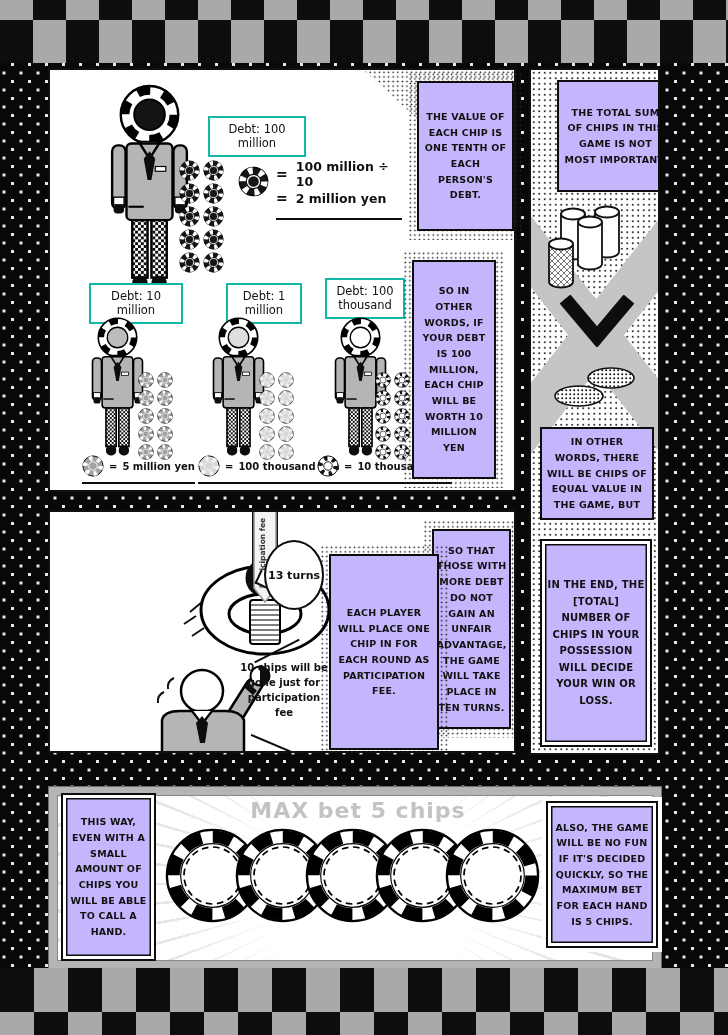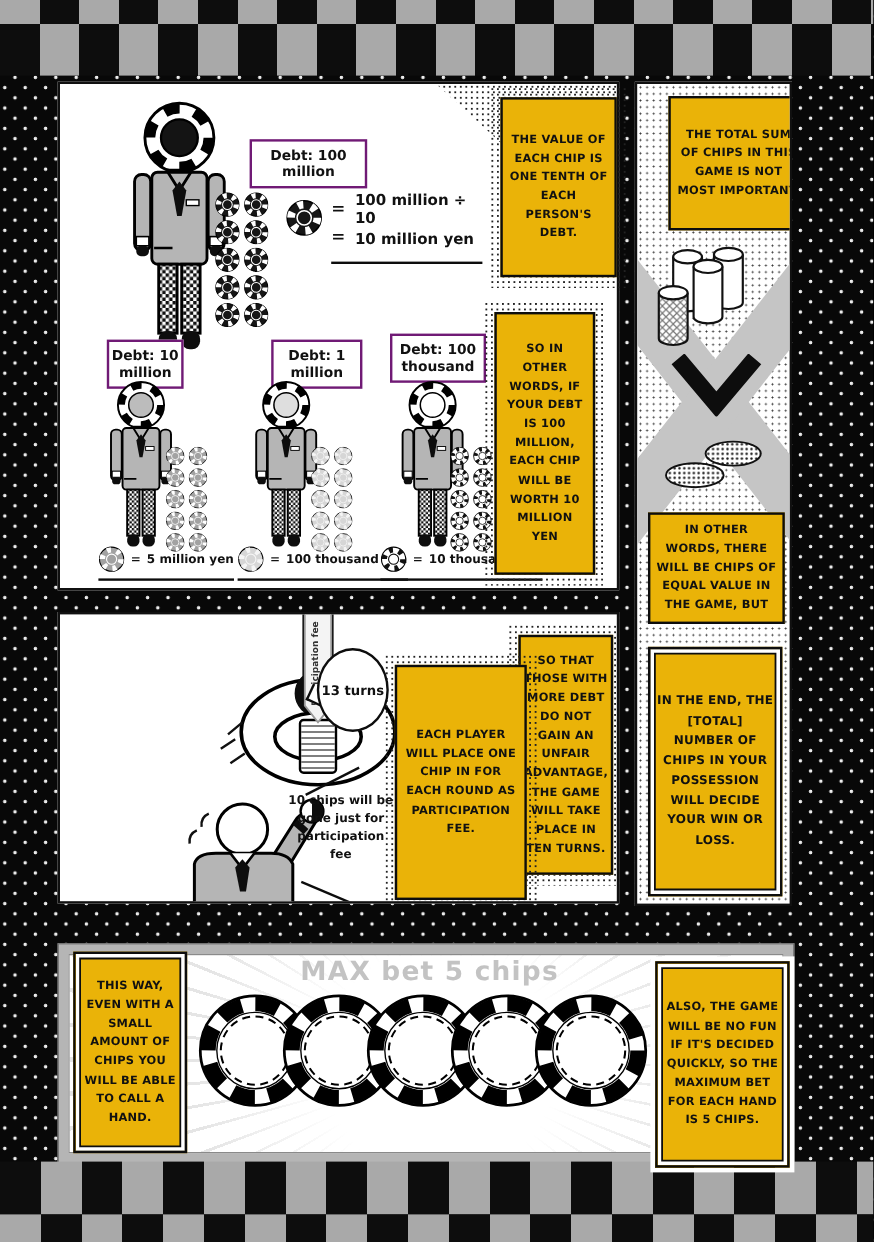--- a/index.html
+++ b/index.html
@@ -26,28 +26,28 @@
   .p3in{position:absolute;inset:8px;background:#fff;border:1px solid #8a8a8a;overflow:hidden;
     background-image:
       radial-gradient(circle at 52% 55%, #fff 0 30%, rgba(255,255,255,0) 64%),
       repeating-conic-gradient(from 0deg at 52% 55%, rgba(0,0,0,0.10) 0deg .7deg, rgba(0,0,0,0) .7deg 5.3deg);}
   .matwrap{position:absolute;}
   .mat{position:absolute;inset:-9px;background-image:radial-gradient(#222 .8px,transparent 1px);background-size:4.6px 4.6px;}
   .corner-dots{position:absolute;right:0;top:0;width:215px;height:245px;
     clip-path:polygon(30% 0,100% 0,100% 56%);
     background-image:radial-gradient(#222 .8px,transparent 1px);background-size:4.6px 4.6px;}
   
-  .cap{position:relative;width:100%;height:100%;background:#eab308;border:2px solid #0d0d0d;box-sizing:border-box;
+  .cap{position:relative;width:100%;height:100%;background:#c4b5fd;border:2px solid #0d0d0d;box-sizing:border-box;
     display:flex;align-items:center;justify-content:center;text-align:center;
     font-weight:bold;font-size:9.5px;line-height:1.65;letter-spacing:.2px;color:#111;padding:18px 5px;}
   .cap-double{box-shadow:inset 0 0 0 3px #fff, inset 0 0 0 4.5px #0d0d0d;}
   .capC{font-size:10px;}
   
-  .debt-label{position:absolute;background:#fff;border:2px solid #701a75;box-sizing:border-box;
-    font-weight:bold;font-size:11.5px;text-align:center;padding:4px 2px;line-height:1.25;color:#111;}
+  .debt-label{position:absolute;background:#fff;border:2px solid #14b8a6;box-sizing:border-box;
+    font-weight:normal;font-size:11.5px;text-align:center;padding:4px 2px;line-height:1.25;color:#111;}
   .eqblock{position:absolute;border-bottom:2px solid #0d0d0d;padding-bottom:8px;}
   .eqrow{display:flex;align-items:center;gap:8px;font-weight:bold;font-size:12.5px;color:#111;height:24px;}
   .eqeq{font-size:14px;}
   .valrow{position:absolute;display:flex;align-items:center;gap:5px;border-bottom:2px solid #0d0d0d;
     padding-bottom:5px;font-weight:bold;font-size:10px;color:#111;white-space:nowrap;}
   .valrow .chip-svg{width:22px;height:22px;flex:0 0 auto;}
   
   .chip-grid{position:absolute;display:grid;grid-template-columns:repeat(2,auto);gap:2px 3px;}
   .grid-main .chip-svg{width:21px;height:21px;}
   .grid-sub .chip-svg{width:16px;height:16px;}
@@ -179,25 +179,25 @@
     <svg class="chip-svg chips-dark" style="position:absolute;left:188px;top:96px;width:31px;height:31px" viewBox="0 0 24 24">
         <use href="#sym-chip"></use>
       </svg>
     <div class="eqblock" style="left:226px;top:92px;width:126px">
       <div class="eqrow">
           <span class="eqeq">=</span>
         <span>100 million ÷ 10</span>
         </div>
       <div class="eqrow">
           <span class="eqeq">=</span>
-        <span>10 million yen</span>
+        <span>2 million yen</span>
         </div>
     </div>
 
-    <div class="debt-label" style="left:39px;top:213px;width:64px">Debt: 10 million</div>
+    <div class="debt-label" style="left:39px;top:213px;width:94px">Debt: 10 million</div>
     <svg class="person-svg person-g1" style="left:29px;top:247px;width:77px;height:141px" viewBox="0 0 120 220">
         <use href="#sym-person"></use>
       </svg>
     <div class="chip-grid grid-sub chips-gray" style="left:88px;top:302px">
         <svg class="chip-svg" viewBox="0 0 24 24">
           <use href="#sym-chip"></use>
         </svg>
         <svg class="chip-svg" viewBox="0 0 24 24">
           <use href="#sym-chip"></use>
         </svg>
@@ -438,21 +438,21 @@
             <use href="#sym-bigchip"></use>
           </svg>
           <svg class="chip-svg" viewBox="0 0 100 100">
             <use href="#sym-bigchip"></use>
           </svg>
         </div>
     </div>
     <div class="matwrap" style="left:12px;top:6px;width:95px;height:168px;z-index:3">
       <div class="cap cap-double">THIS WAY, EVEN WITH A SMALL AMOUNT OF CHIPS YOU WILL BE ABLE TO CALL A HAND.</div>
     </div>
-    <div class="matwrap" style="left:497px;top:14px;width:112px;height:172px;z-index:3;box-shadow:0 0 0 4px #fff">
+    <div class="matwrap" style="left:497px;top:14px;width:112px;height:147px;z-index:3;box-shadow:0 0 0 4px #fff">
       <div class="cap cap-double">ALSO, THE GAME WILL BE NO FUN IF IT'S DECIDED QUICKLY, SO THE MAXIMUM BET FOR EACH HAND IS 5 CHIPS.</div>
     </div>
   </div>
 
   <div class="checker-bottom">
     <div class="cr3"></div>
     <div class="cr4"></div>
   </div>
 
 </div>

